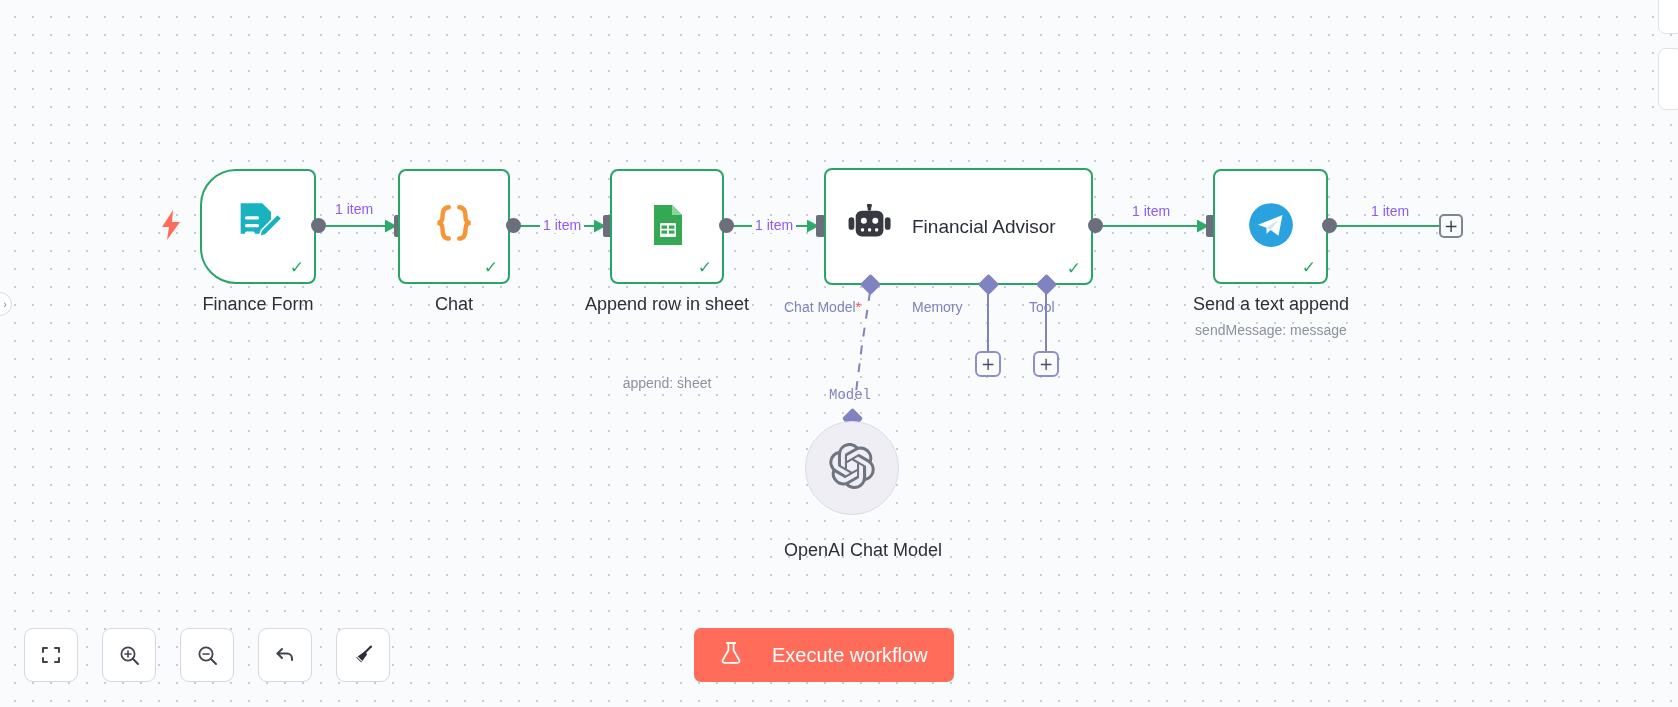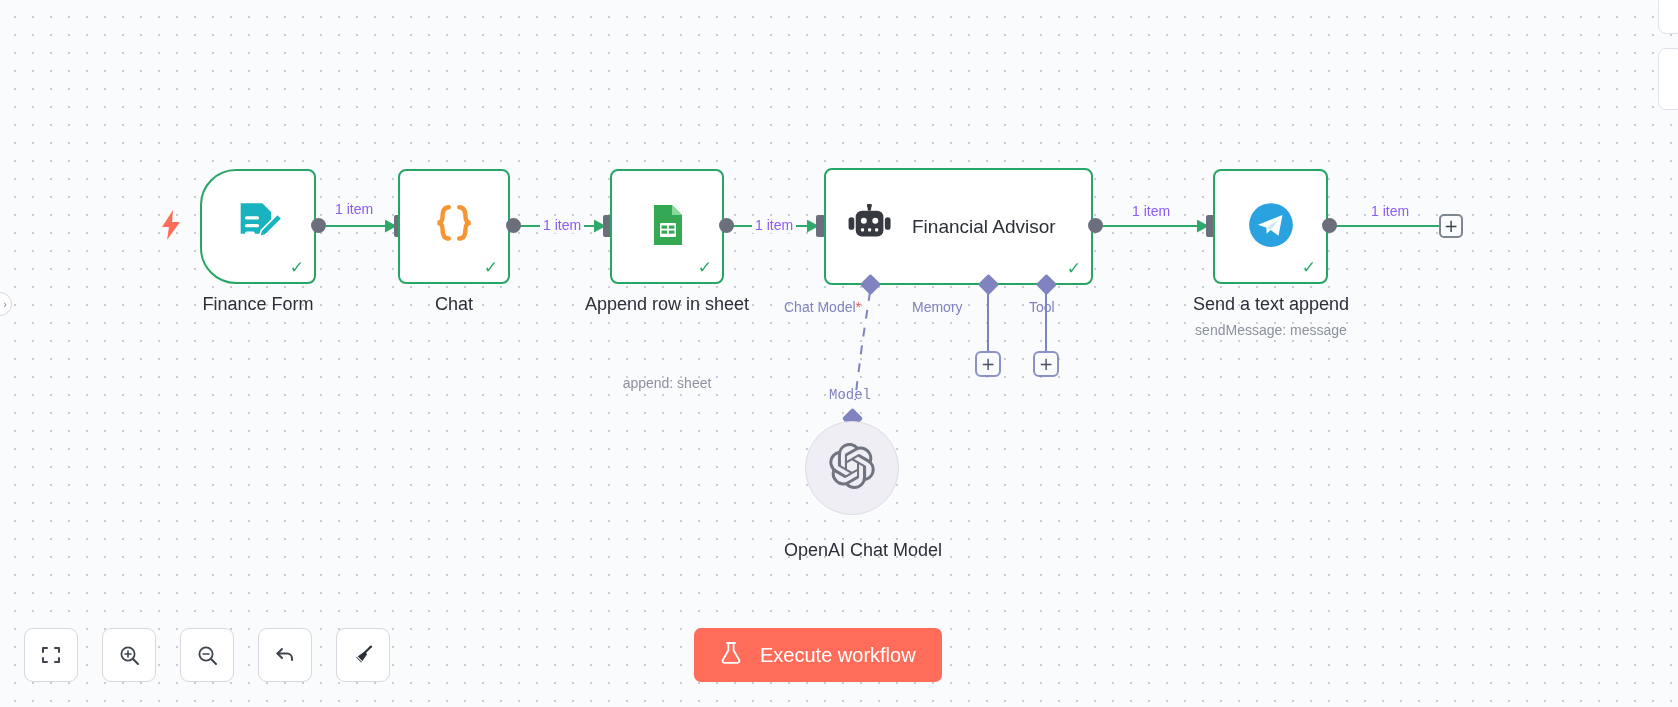--- a/index.html
+++ b/index.html
@@ -111,21 +111,21 @@
   .tool-btn{
     width:54px;height:54px;background:#fff;
     border:1px solid #d6d9e0;border-radius:9px;
     display:flex;align-items:center;justify-content:center;
     box-sizing:border-box;color:#3f444e;
   }
   .execute-btn{
     position:absolute;left:694px;bottom:25px;
     height:54px;padding:0 26px;background:#ff6d5a;border:none;border-radius:7px;
     color:#fff;font-size:20px;font-family:"Liberation Sans", sans-serif;
-    display:flex;align-items:center;gap:18px;cursor:pointer;
+    display:flex;align-items:center;gap:30px;cursor:pointer;
   }
 
   
   .left-handle{
     position:absolute;left:-12px;top:292px;width:24px;height:24px;
     border:1px solid #d6d9e0;border-radius:50%;background:#fff;
     display:flex;align-items:center;justify-content:center;
     color:#7d8591;font-size:11px;box-sizing:border-box;
     padding-left:10px;
   }

